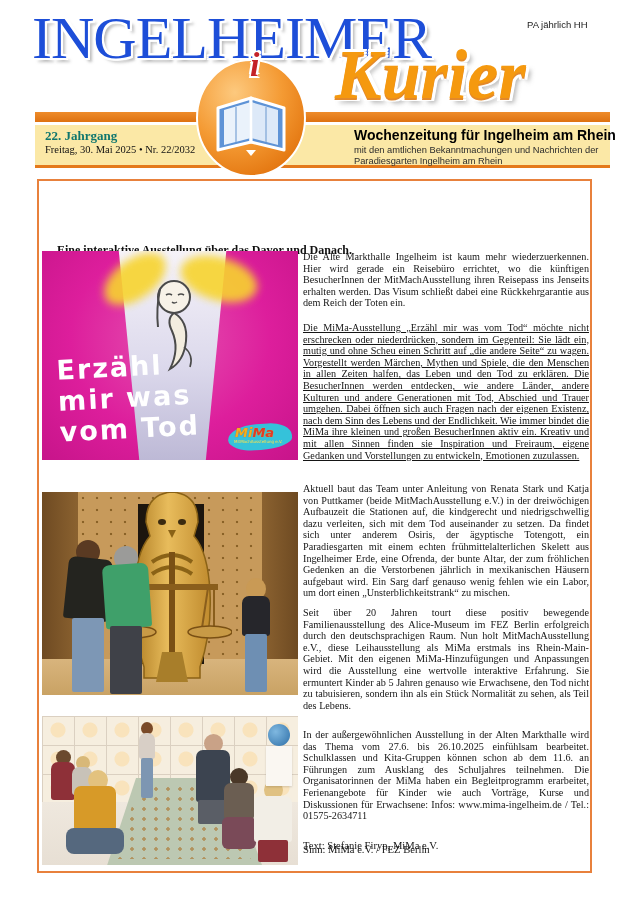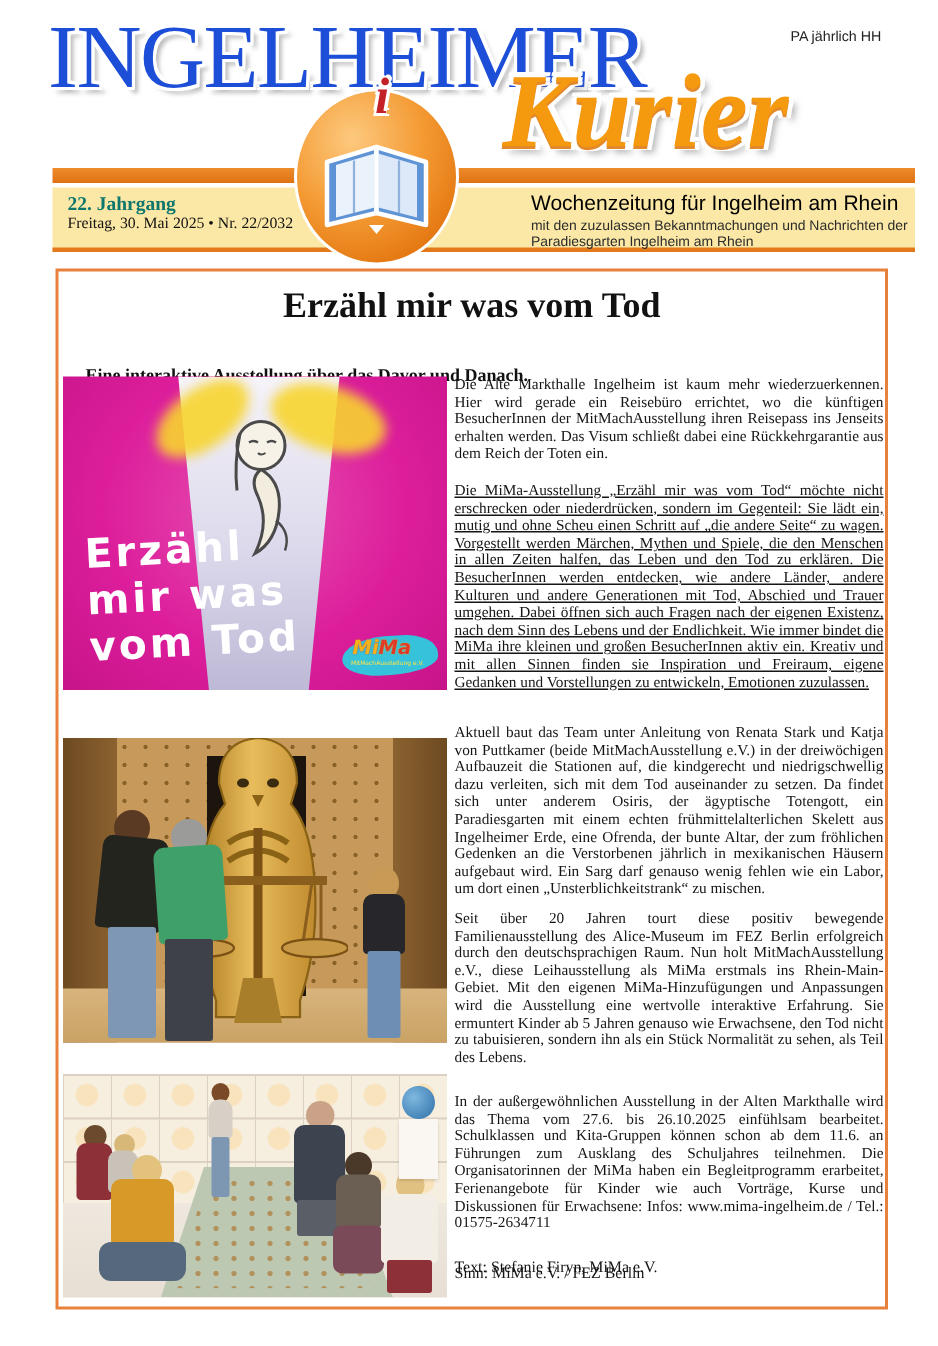--- a/index.html
+++ b/index.html
@@ -21,21 +21,21 @@
   .ts-front{position:absolute;left:0;top:0;color:#F5990F;
     text-shadow:0 2px 0 rgba(222,116,5,.85);}
 
   .band-stripe{top:112px;left:35px;width:575px;height:10px;z-index:1;
     background:linear-gradient(180deg,#EE8C2B,#DE7212);}
   .band-cream{top:125px;left:35px;width:575px;height:40px;z-index:1;background:#FBE8A6;
     border-bottom:3px solid #E4791B;}
   .band-vol{top:128px;left:45px;z-index:2;font-weight:bold;font-size:13px;color:#0f766e;}
   .band-date{top:144px;left:45px;z-index:2;font-size:10.5px;color:#111;}
   .band-sub{top:127px;left:354px;z-index:2;font-family:"Liberation Sans",sans-serif;
-    font-weight:normal;font-size:14px;color:#000;}
+    font-weight:bold;font-size:14px;color:#000;}
   .band-note{left:354px;z-index:2;font-family:"Liberation Sans",sans-serif;font-size:9.3px;color:#2b2b2b;}
   .bn1{top:145px;} .bn2{top:156px;}
 
   .logo{top:58px;left:196px;width:110px;height:120px;z-index:5;}
   .logo-i{top:48px;left:250px;z-index:6;font-family:"Liberation Serif",serif;font-style:italic;
     font-weight:bold;font-size:34px;color:#C42127;line-height:1;
     text-shadow:-2px -2px 0 #fff,2px -2px 0 #fff,-2px 2px 0 #fff,2px 2px 0 #fff;}
 
   
   .frame{top:179px;left:37px;width:551px;height:690px;border:2px solid #E8813C;background:#fff;}
@@ -167,21 +167,21 @@
       <span class="ts-back">Kurier</span>
       <span class="ts-front">Kurier</span>
     </div>
 
     <div class="abs band-stripe"></div>
     <div class="abs band-cream"></div>
 
     <div class="abs band-vol">22. Jahrgang</div>
     <div class="abs band-date">Freitag, 30. Mai 2025 • Nr. 22/2032</div>
     <div class="abs band-sub">Wochenzeitung für Ingelheim am Rhein</div>
-    <div class="abs band-note bn1">mit den zuzulassen Bekanntmachungen und Nachrichten der</div>
+    <div class="abs band-note bn1">mit den amtlichen Bekanntmachungen und Nachrichten der</div>
     <div class="abs band-note bn2">Paradiesgarten Ingelheim am Rhein</div>
 
     <div class="abs logo">
       <svg width="110" height="120" viewBox="0 0 110 120">
         <defs>
           <radialGradient id="egg" cx="35%" cy="28%" r="80%">
             <stop offset="0" stop-color="#FDC97E"></stop>
             <stop offset="0.55" stop-color="#F49A33"></stop>
             <stop offset="1" stop-color="#E2730D"></stop>
           </radialGradient>
@@ -194,21 +194,20 @@
         <path d="M40 49 L40 84" stroke="#8FB2DC" stroke-width="1.5"></path>
         <path d="M70 49 L70 84" stroke="#8FB2DC" stroke-width="1.5"></path>
         <path d="M55 44 L55 84" stroke="#ffffff" stroke-width="2.5"></path>
         <path d="M50 92 L55 98 L60 92 Z" fill="#ffffff"></path>
       </svg>
     </div>
     <div class="abs logo-i">i</div>
   </header>
 
   <main class="abs frame">
-    <h1 class="abs headline" style="margin:0;">Erzähl mir was vom Tod</h1>
     <h2 class="abs subheadline" style="margin:16px;">Eine interaktive Ausstellung über das Davor und Danach.</h2>
 
     <figure class="abs fig fig1" style="margin:0;">
       <div class="beam"></div>
       <div class="wing wingL"></div>
       <div class="wing wingR"></div>
       <svg class="abs" style="left:86px;top:18px;" width="90" height="110" viewBox="0 0 90 110">
         <circle cx="46" cy="28" r="16" fill="#F7F2E8" stroke="#4a4a4a" stroke-width="2"></circle>
         <path d="M32 20 Q28 40 30 58" fill="none" stroke="#4a4a4a" stroke-width="2"></path>
         <path d="M38 26 Q41 24 44 26 M50 26 Q53 24 56 26" fill="none" stroke="#4a4a4a" stroke-width="1.6"></path>

